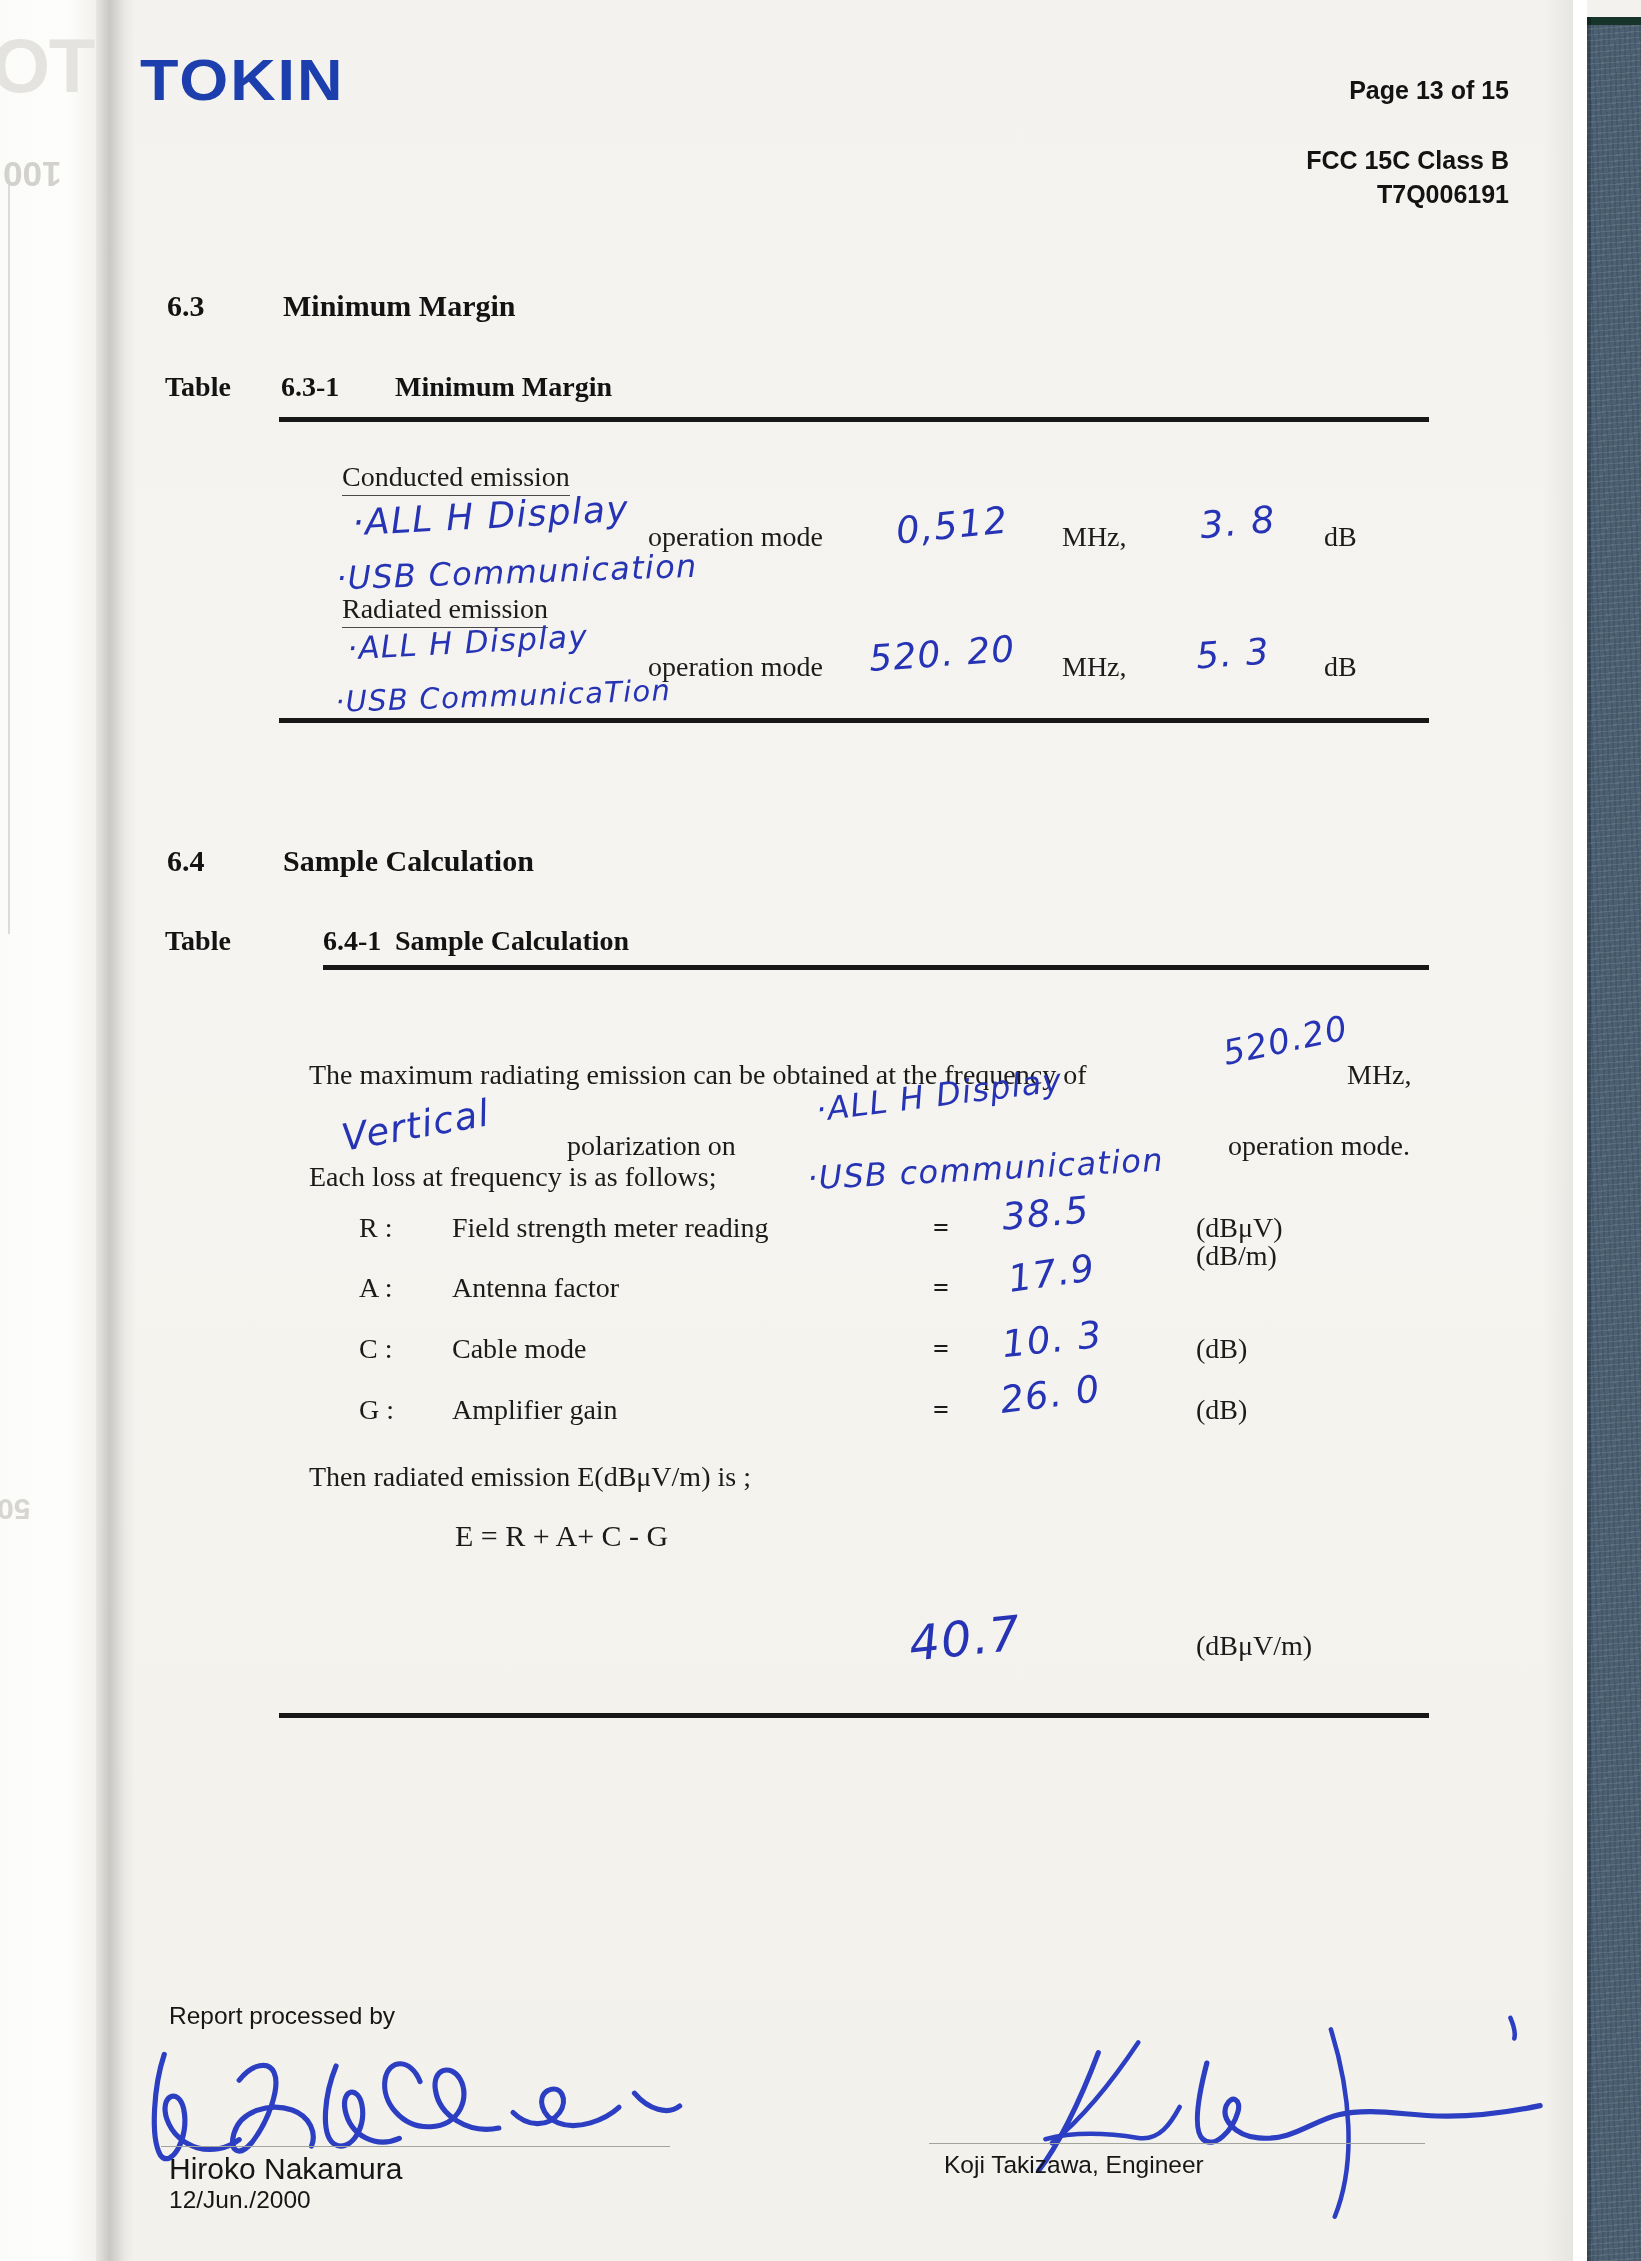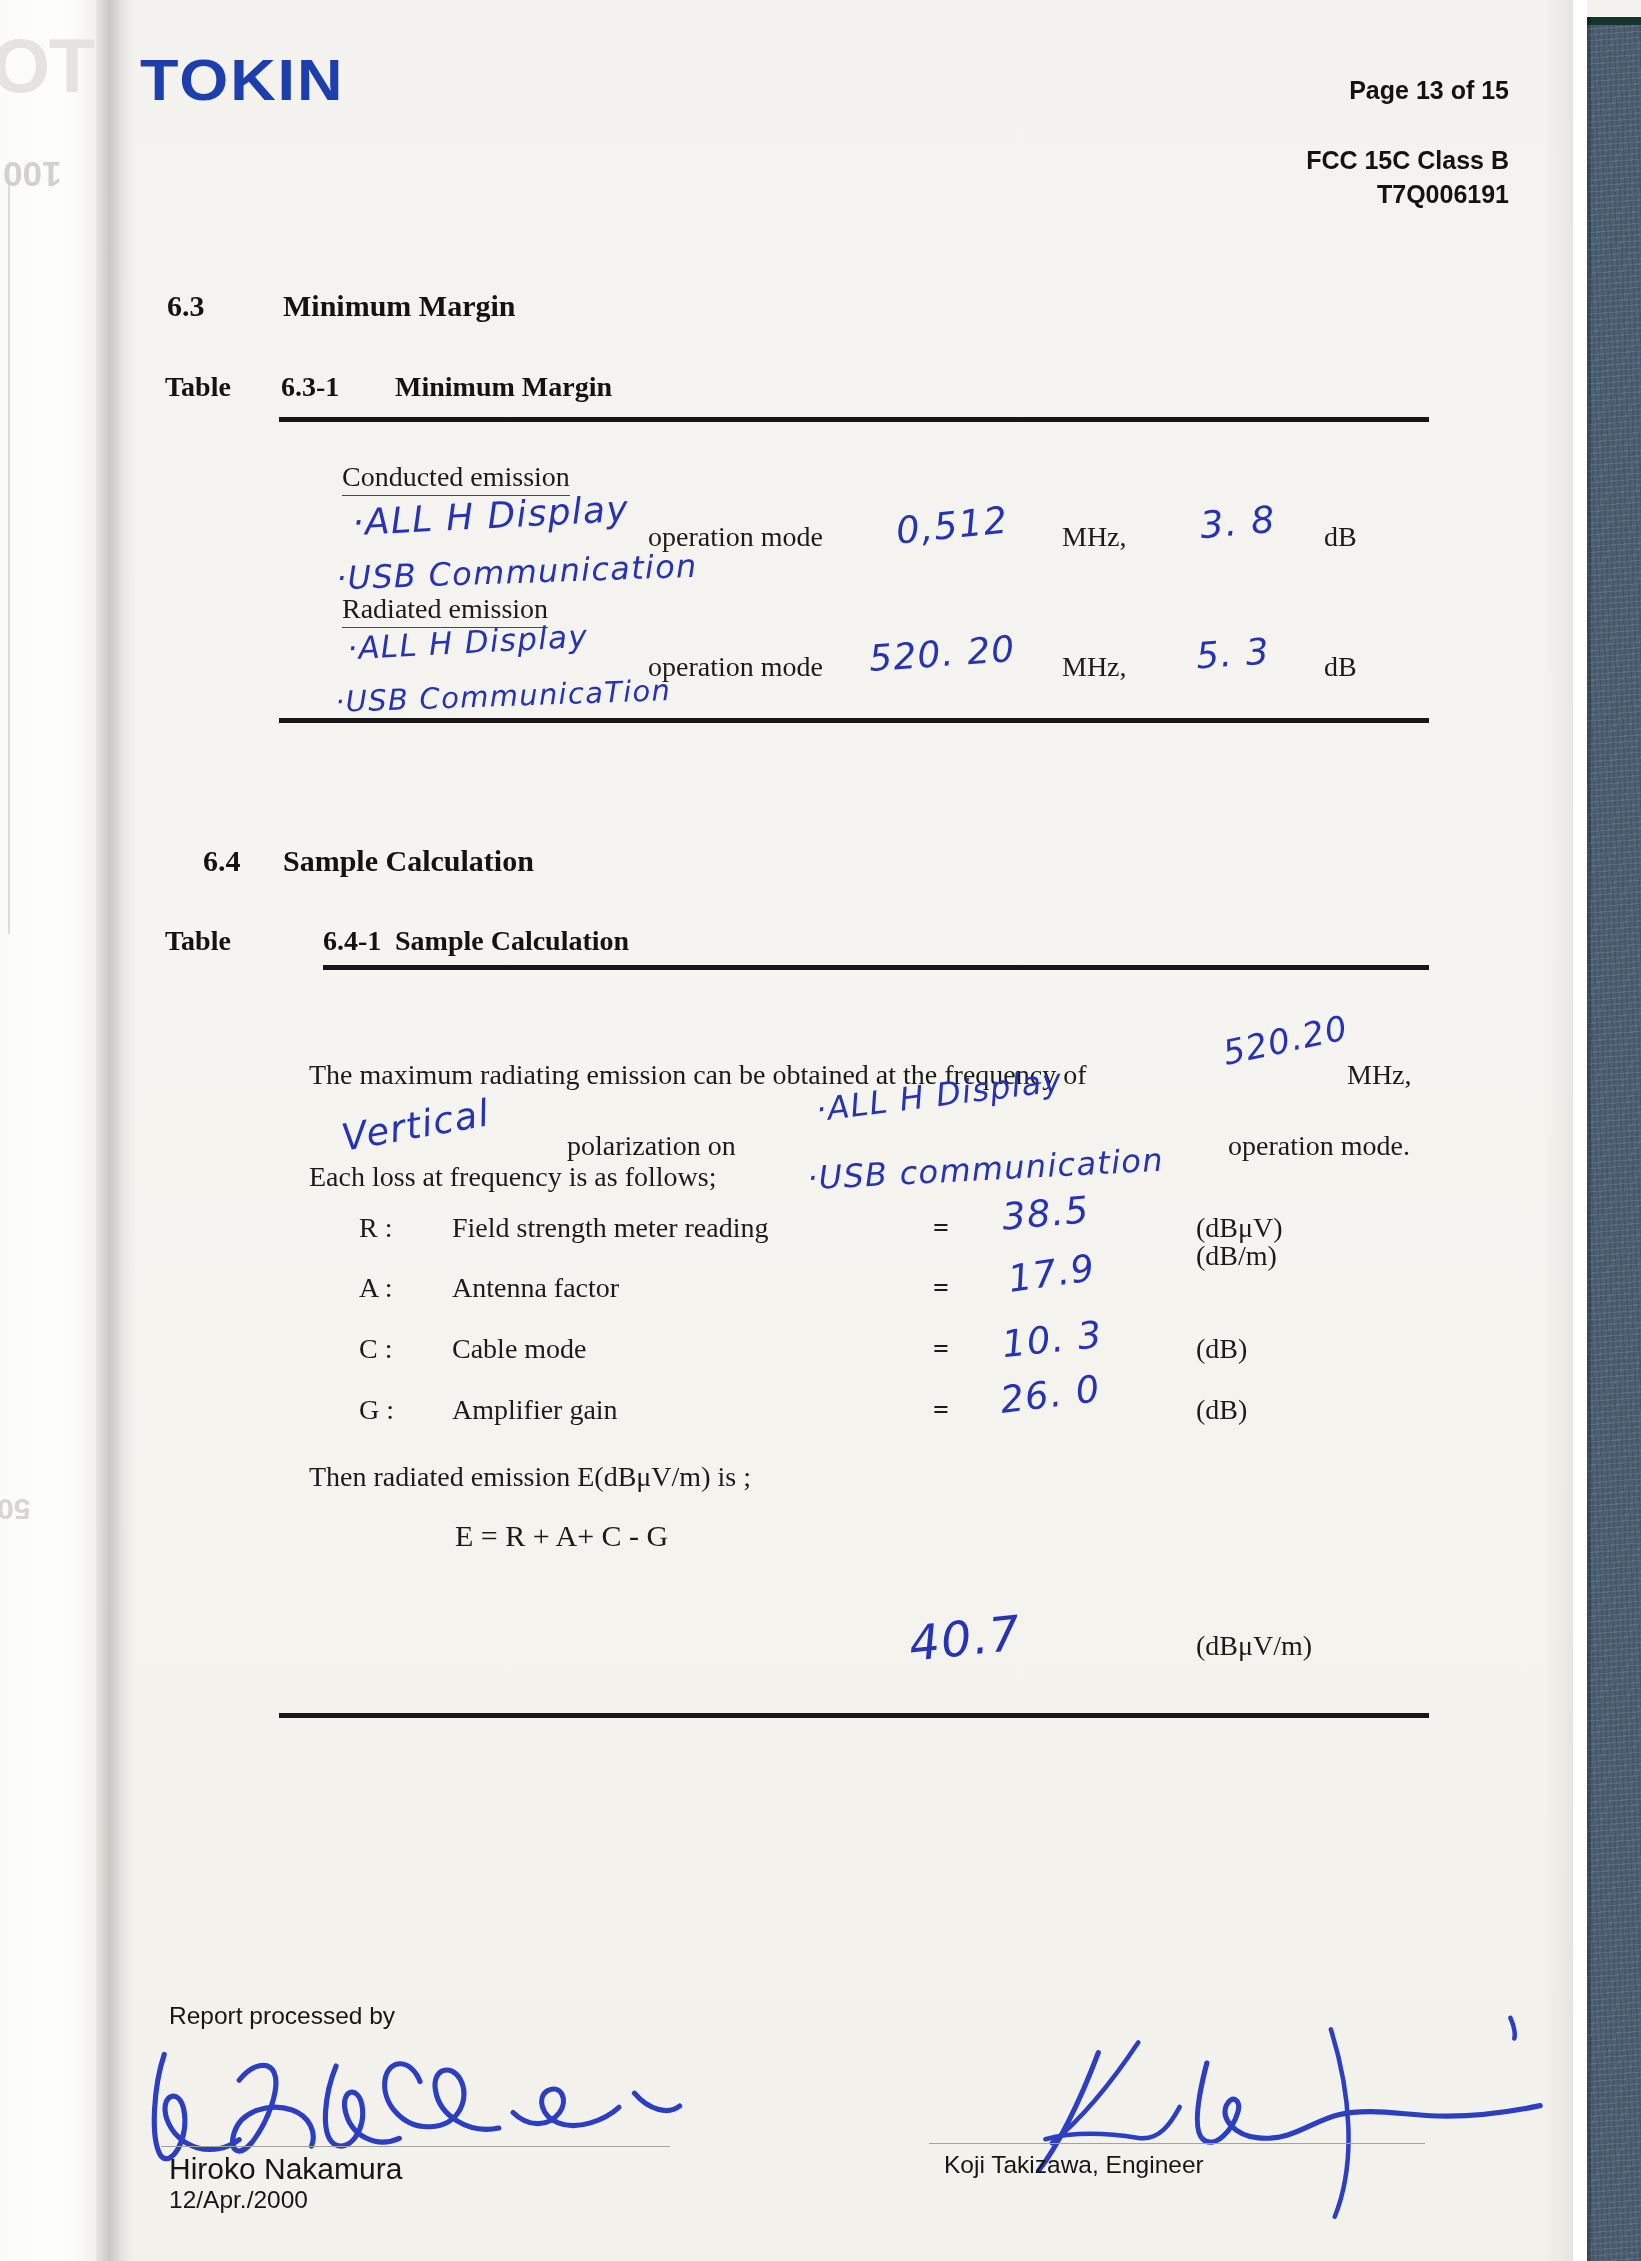--- a/index.html
+++ b/index.html
@@ -86,21 +86,21 @@
   <div class="abs hand" style="left:347px;top:624px;font-size:31px;transform:rotate(-3deg);">·ALL H Display</div>
   <div class="abs hand" style="left:335px;top:679px;font-size:29px;transform:rotate(-2deg);">·USB CommunicaTion</div>
   <div class="abs serif t" style="left:648px;top:651px;">operation mode</div>
   <div class="abs hand" style="left:869px;top:633px;font-size:36px;transform:rotate(-4deg);">520. 20</div>
   <div class="abs serif t" style="left:1062px;top:651px;">MHz,</div>
   <div class="abs hand" style="left:1196px;top:633px;font-size:36px;transform:rotate(-4deg);">5. 3</div>
   <div class="abs serif t" style="left:1324px;top:651px;">dB</div>
 
   <div class="rule" style="left:279px;top:718px;width:1150px;"></div>
 
-  <div class="abs serif th" style="left:167px;top:844px;margin-left:36px;">6.4</div>
+  <div class="abs serif th" style="left:167px;top:844px;">6.4</div>
   <div class="abs serif th" style="left:283px;top:844px;">Sample Calculation</div>
 
   <div class="abs serif th" style="left:165px;top:925px;font-size:28px;">Table</div>
   <div class="abs serif th" style="left:281px;top:925px;font-size:28px;margin-left:42px;">6.4-1</div>
   <div class="abs serif th" style="left:395px;top:925px;font-size:28px;">Sample Calculation</div>
 
   <div class="rule" style="left:323px;top:965px;width:1106px;"></div>
 
   <div class="abs serif t" style="left:309px;top:1059px;">The maximum radiating emission can be obtained at the frequency of</div>
   <div class="abs hand" style="left:1222px;top:1020px;font-size:34px;transform:rotate(-12deg);">520.20</div>
@@ -155,21 +155,21 @@
   <svg class="sig" style="left:141px;top:2040px;" width="549" height="136" viewBox="0 0 850 210">
     <path d="M36,22 C20,70 14,150 30,178 C46,200 76,152 66,106 C58,72 28,86 40,122 C56,168 112,184 152,154" stroke-width="8"></path>
     <path d="M152,62 C172,36 198,32 206,50 C216,72 198,124 172,158 C152,182 136,172 144,144 C154,110 198,96 234,108 C262,118 272,144 264,164" stroke-width="8"></path>
     <path d="M302,40 C284,84 278,144 298,160 C320,176 350,140 342,100 C336,70 310,76 316,108 C324,148 364,168 400,152" stroke-width="8"></path>
     <path d="M432,64 C418,28 384,28 378,60 C372,96 404,136 448,134 C494,132 510,88 494,60 C480,36 450,44 456,78 C462,116 506,146 554,136" stroke-width="8"></path>
     <path d="M576,112 C598,134 630,136 648,112 C662,92 650,68 630,78 C612,88 620,118 646,128 C676,140 718,124 740,104" stroke-width="8"></path>
     <path d="M764,82 C786,108 816,116 834,102" stroke-width="8"></path>
   </svg>
   <div class="sigline" style="left:161px;top:2146px;width:509px;"></div>
   <div class="abs sans" style="left:169px;top:2152px;font-size:30px;color:#161616;">Hiroko Nakamura</div>
-  <div class="abs sans" style="left:169px;top:2186px;font-size:24.5px;color:#161616;">12/Apr./2000</div>
+  <div class="abs sans" style="left:169px;top:2186px;font-size:24.5px;color:#161616;">12/Jun./2000</div>
 
   <svg class="sig" style="left:969px;top:2001px;" width="601" height="239" viewBox="0 0 930 370">
     <path d="M200,80 C170,160 136,226 108,262" stroke-width="8"></path>
     <path d="M262,64 C218,130 170,186 128,220" stroke-width="7"></path>
     <path d="M118,214 C170,200 224,206 262,212 C294,217 312,190 326,164" stroke-width="7"></path>
     <path d="M368,96 C354,150 346,200 362,214 C380,230 408,200 416,172 C422,152 406,144 398,162 C390,182 410,208 448,212 C500,217 530,186 572,176 C620,165 668,176 724,178 C788,180 846,170 884,162" stroke-width="8"></path>
     <path d="M560,44 C590,140 600,250 566,334" stroke-width="7"></path>
     <path d="M838,26 C844,40 846,50 844,58" stroke-width="7"></path>
   </svg>
   <div class="sigline" style="left:929px;top:2143px;width:496px;"></div>

